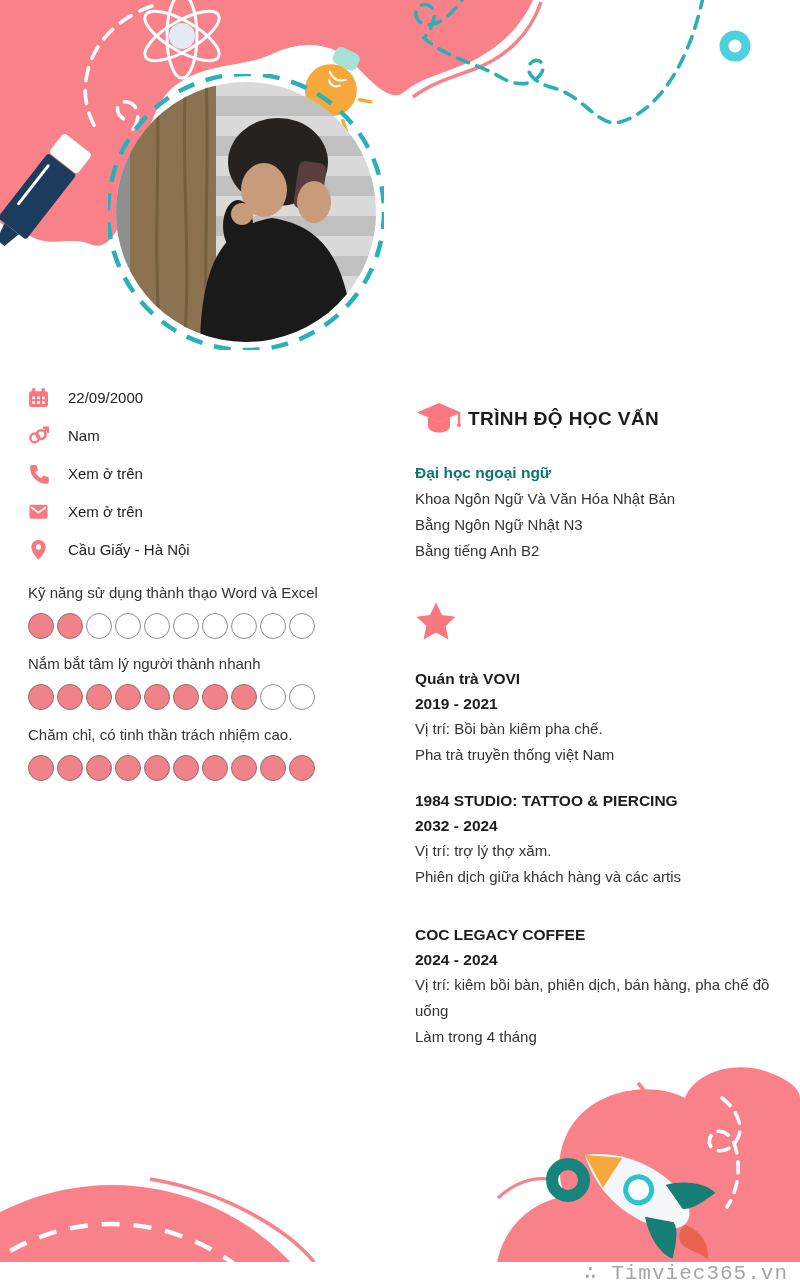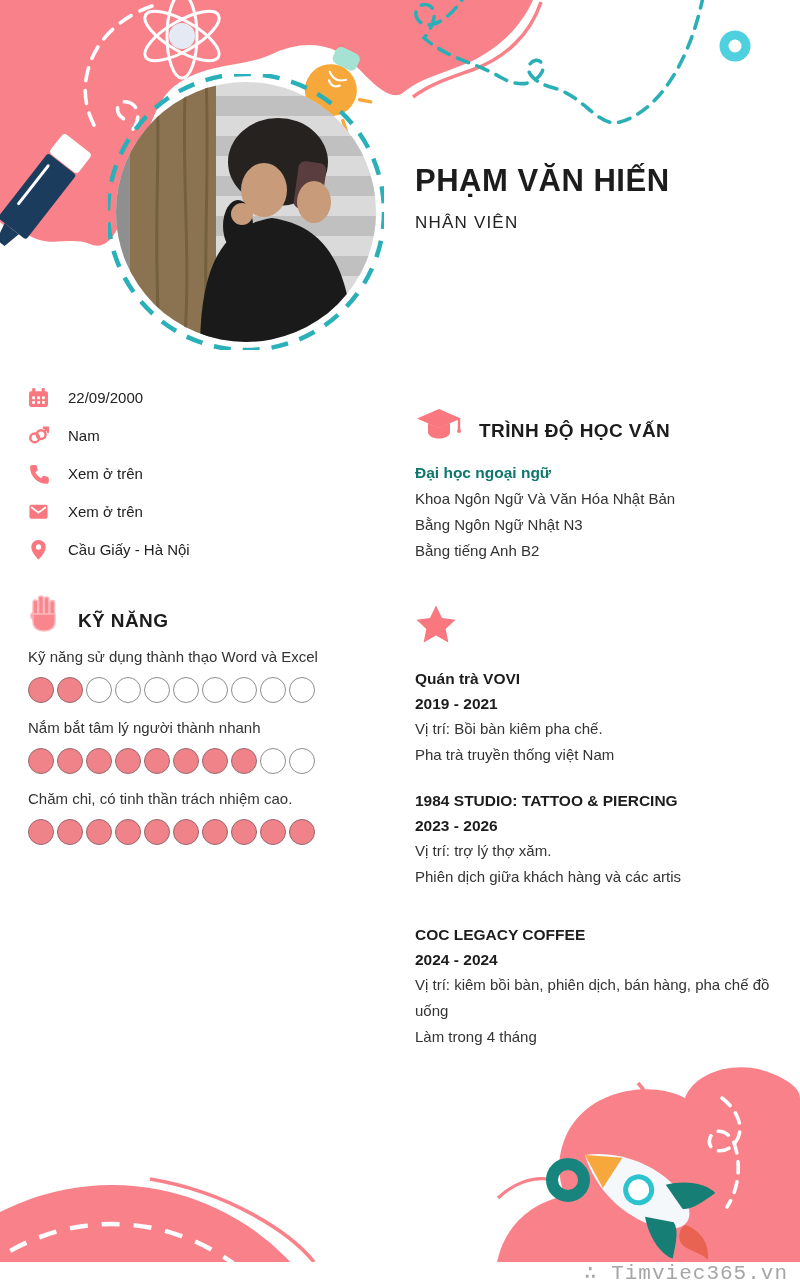--- a/index.html
+++ b/index.html
@@ -16,21 +16,21 @@
   .name-block{position:absolute;left:415px;top:163px;width:370px;}
   .name-block h1{margin:0;font-size:31px;font-weight:bold;letter-spacing:.5px;color:#1c1c1c;}
   .name-block h2{margin:14px 0 0;font-size:17px;font-weight:normal;letter-spacing:1.2px;color:#222;}
 
   
   .left-col{position:absolute;left:28px;top:378px;width:352px;}
   .info-item{display:flex;align-items:center;height:38px;gap:19px;}
   .info-item svg{width:21px;height:21px;flex:0 0 auto;}
   .info-text{font-size:15px;color:#222;}
 
-  .sec-head{display:flex;align-items:flex-end;gap:16px;margin-top:18px;height:46px;}
+  .sec-head{display:flex;align-items:center;gap:5px;margin-top:18px;height:46px;}
   .sec-head h3{margin:0;font-size:19px;font-weight:bold;letter-spacing:.4px;color:#1c1c1c;}
 
   .skill-label{font-size:15px;color:#333;margin:16px 0 12px;}
   .dots{display:flex;gap:3px;}
   .dot{width:26px;height:26px;border-radius:50%;background:#fff;border:1.6px solid #8e8e8e;box-sizing:border-box;}
   .dot.filled{background:#F0838A;border-color:#97686c;}
 
   
   .right-col{position:absolute;left:415px;top:378px;width:375px;}
   .edu-school{font-size:15.5px;font-weight:bold;margin-top:18px;line-height:26px;color:#0f766e;}
@@ -109,24 +109,20 @@
         <ellipse cx="156" cy="116" rx="23" ry="27" fill="#C89B7B"></ellipse>
         <rect x="188" y="88" width="28" height="48" rx="7" fill="#5A3D3F" transform="rotate(8 202 112)"></rect>
         <ellipse cx="206" cy="128" rx="17" ry="21" fill="#C89B7B"></ellipse>
         <path d="M92,276 C92,200 110,152 164,144 C218,152 242,192 246,276 Z" fill="#1A1A1A"></path>
         <ellipse cx="130" cy="152" rx="15" ry="26" fill="#1A1A1A"></ellipse>
         <circle cx="134" cy="140" r="11" fill="#C89B7B"></circle>
       </g>
     </svg>
   </div>
 
-  <div class="name-block">
-    <h1>PHẠM VĂN HIẾN</h1>
-    <h2>NHÂN VIÊN</h2>
-  </div>
 
   <div class="left-col">
 
     <div class="info-item">
       <svg viewBox="0 0 20 20">
         <rect class="ic" x="1" y="4" width="18" height="15" rx="2"></rect>
         <rect class="ic" x="4" y="1" width="3" height="5" rx="1.2"></rect>
         <rect class="ic" x="13" y="1" width="3" height="5" rx="1.2"></rect>
         <g fill="#fff">
             <rect x="4" y="9" width="2.6" height="2.6"></rect>
@@ -165,33 +161,20 @@
     </div>
 
     <div class="info-item">
       <svg viewBox="0 0 20 21">
         <path class="ic" d="M10,1 C5.9,1 2.8,4.1 2.8,8.2 C2.8,13.6 10,20.5 10,20.5 C10,20.5 17.2,13.6 17.2,8.2 C17.2,4.1 14.1,1 10,1 Z"></path>
         <circle cx="10" cy="8" r="2.7" fill="#fff"></circle>
       </svg>
       <span class="info-text">Cầu Giấy - Hà Nội</span>
     </div>
 
-    <div class="sec-head">
-      <svg width="34" height="40" viewBox="0 0 34 40">
-        <g fill="#F9868D" stroke="#FBB9BE" stroke-width="1.4">
-          <rect x="5" y="8" width="4.8" height="22" rx="2.4"></rect>
-          <rect x="10.6" y="4" width="4.8" height="26" rx="2.4"></rect>
-          <rect x="16.2" y="5" width="4.8" height="25" rx="2.4"></rect>
-          <rect x="21.8" y="8.5" width="4.8" height="21" rx="2.4"></rect>
-          <path d="M5,20 C2.4,22 2.2,25 4.4,27 L8,30 Z"></path>
-          <path d="M5,22 L27,22 L27,30 C27,35.5 22.6,39 16,39 C9.4,39 5,35.5 5,30 Z"></path>
-        </g>
-      </svg>
-      <h3>KỸ NĂNG</h3>
-    </div>
 
     <div>
       <div class="skill-label">Kỹ năng sử dụng thành thạo Word và Excel</div>
       <div class="dots">
           <span class="dot filled"></span>
           <span class="dot filled"></span>
           <span class="dot"></span>
           <span class="dot"></span>
           <span class="dot"></span>
           <span class="dot"></span>
@@ -256,21 +239,21 @@
     </div>
 
     <div class="job">
       <div class="job-name">Quán trà VOVI</div>
       <div class="job-period">2019 - 2021</div>
       <div class="job-line">Vị trí: Bồi bàn kiêm pha chế.</div>
       <div class="job-line">Pha trà truyền thống việt Nam</div>
     </div>
     <div class="job" style="margin-top:20px;">
       <div class="job-name">1984 STUDIO: TATTOO &amp; PIERCING</div>
-      <div class="job-period">2023 - 2026</div>
+      <div class="job-period">2032 - 2024</div>
       <div class="job-line">Vị trí: trợ lý thợ xăm.</div>
       <div class="job-line">Phiên dịch giữa khách hàng và các artis</div>
     </div>
     <div class="job" style="margin-top:32px;">
       <div class="job-name">COC LEGACY COFFEE</div>
       <div class="job-period">2024 - 2024</div>
       <div class="job-line">Vị trí: kiêm bồi bàn, phiên dịch, bán hàng, pha chế đồ uống</div>
       <div class="job-line">Làm trong 4 tháng</div>
     </div>
   </div>

